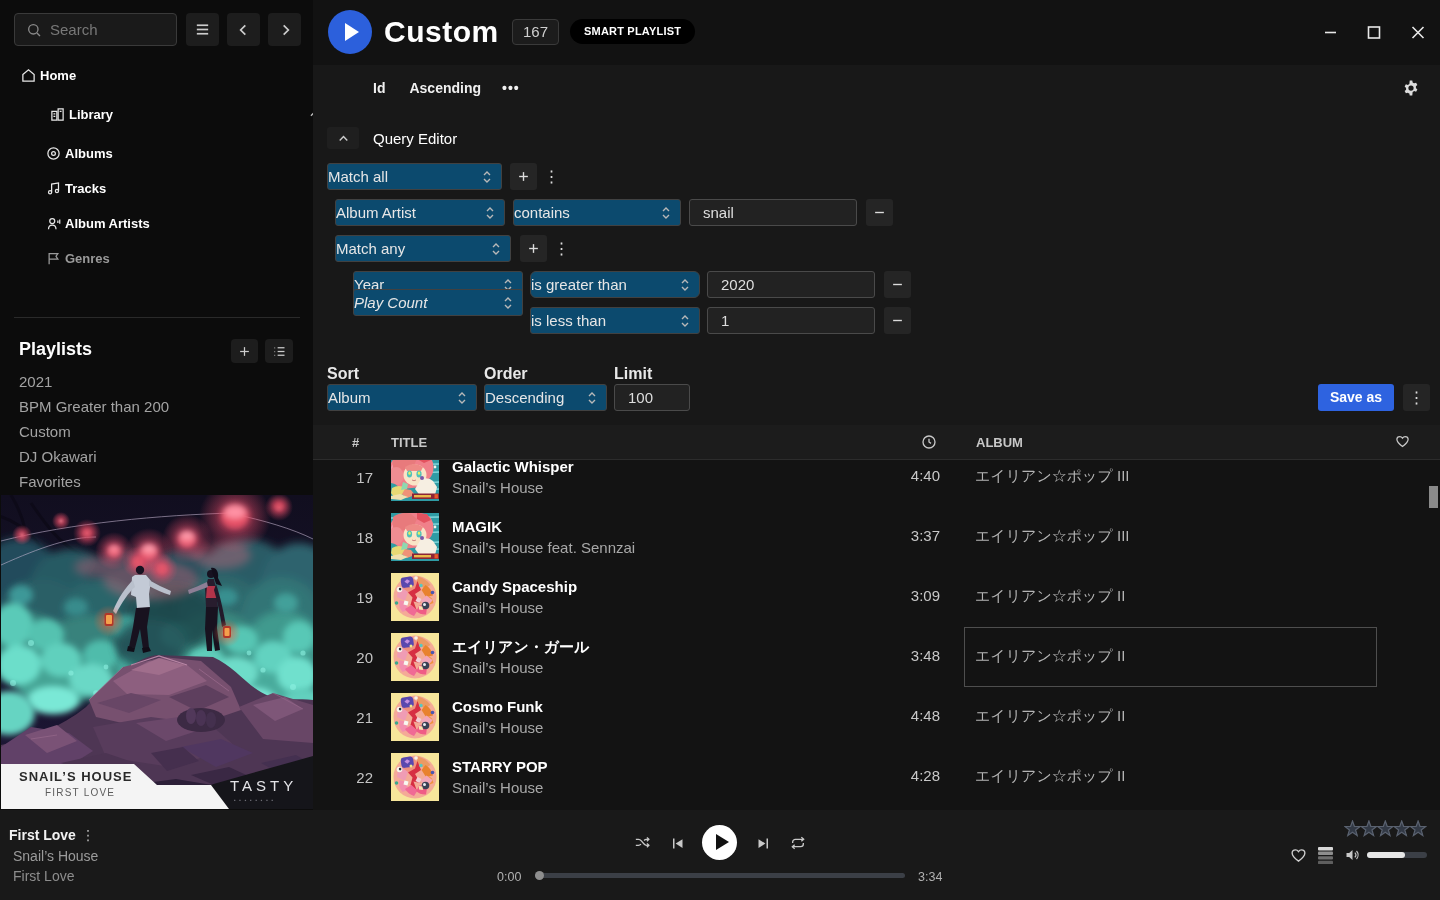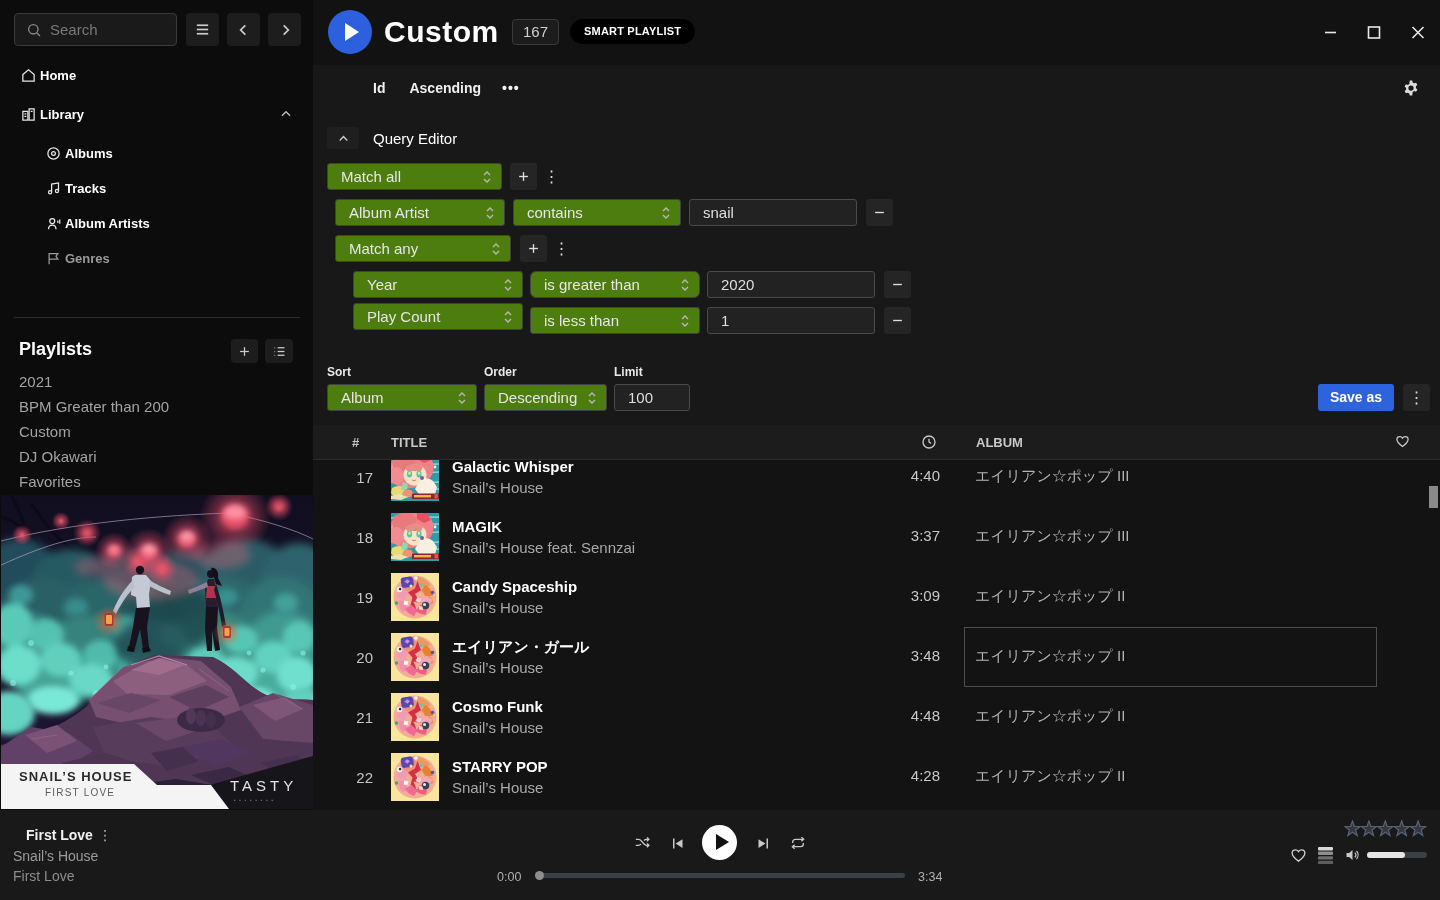--- a/index.html
+++ b/index.html
@@ -20,39 +20,39 @@
 #titlebar { position:absolute; left:0; top:0; width:1127px; height:65px; background:#121212; }
 #playbtn { position:absolute; left:15px; top:10px; width:44px; height:44px; border-radius:50%; background:#2c60dc; }
 #playbtn:after { content:''; position:absolute; left:17px; top:13px; border-left:14px solid #fff; border-top:9px solid transparent; border-bottom:9px solid transparent; }
 #ptitle { position:absolute; left:71px; top:15px; font-size:30px; font-weight:bold; color:#fff; letter-spacing:0.5px; }
 #count { position:absolute; left:199px; top:19px; height:26px; padding:0 10px; background:#1c1c1c; border:1px solid #3a3a3a; border-radius:4px; color:#d0d0d0; font-size:15px; line-height:24px; }
 #smartpill { position:absolute; left:257px; top:19px; height:25px; padding:0 14px; background:#000; border-radius:13px; color:#fff; font-size:11px; font-weight:bold; letter-spacing:0.2px; line-height:25px; }
 .winctl { position:absolute; top:0; width:46px; height:65px; color:#e8e8e8; }
 
 #panel { position:absolute; left:0; top:65px; width:1127px; height:360px; background:#181818; }
 #sortbar { position:absolute; left:24px; top:15px; color:#f0f0f0; font-size:14px; font-weight:bold;margin-left:36px; }
-.select { position:absolute; background:#4d7c0f; border:1px solid #414141; border-radius:3px; color:#e6e6e6; font-size:15px; display:flex; align-items:center; padding-left:13px; }
+.select { position:absolute; background:#0c4a6e; border:1px solid #414141; border-radius:3px; color:#e6e6e6; font-size:15px; display:flex; align-items:center; }
 .select .ud { position:absolute; right:9px; top:6px; height:14px; }
 .input { position:absolute; background:#222222; border:1px solid #4a4a4a; border-radius:3px; color:#dedede; font-size:15px; display:flex; align-items:center; padding-left:13px; }
 .qbtn { position:absolute; width:27px; height:27px; background:#252525; border-radius:3px; color:#dcdcdc; display:flex; align-items:center; justify-content:center; }
-.label { position:absolute; color:#e8e8e8; font-size:12px; font-weight:bold; }
+.label { position:absolute; color:#e8e8e8; font-size:16px; font-weight:bold; }
 #saveas { position:absolute; left:1005px; top:319px; width:76px; height:27px; background:#2e63e0; border-radius:3px; color:#fff; font-size:14px; font-weight:bold; text-align:center; line-height:27px; }
 
 #thead { position:absolute; left:0; top:425px; width:1127px; height:35px; background:#1c1c1c; border-bottom:1px solid #2c2c2c; color:#c8c8c8; font-size:13px; font-weight:bold; }
 #rows { position:absolute; left:0; top:460px; width:1127px; height:350px; background:#131313; overflow:hidden; }
 .trow { position:absolute; left:0; width:1127px; height:60px; }
 .tnum { position:absolute; left:20px; top:22px; width:40px; text-align:right; color:#c4c4c4; font-size:15px; }
 .thumb { position:absolute; left:78px; top:6px; width:48px; height:48px; }
 .ttitle { position:absolute; left:139px; top:11px; color:#fff; font-size:15px; font-weight:bold; }
 .tartist { position:absolute; left:139px; top:32px; color:#a8a8a8; font-size:15px; }
 .ttime { position:absolute; left:560px; top:20px; width:67px; text-align:right; color:#c8c8c8; font-size:15px; }
 .talbum { position:absolute; left:662px; top:20px; color:#b4b4b4; font-size:15px; }
 
 #player { position:absolute; left:0; top:810px; width:1440px; height:90px; background:#191919; }
-#pb-title { position:absolute; left:26px; top:17px; color:#f2f2f2; font-size:14px; font-weight:bold; }
+#pb-title { position:absolute; left:9px; top:17px; color:#f2f2f2; font-size:14px; font-weight:bold; }
 #pb-artist { position:absolute; left:13px; top:38px; color:#9b9b9b; font-size:14px; }
 #pb-album { position:absolute; left:13px; top:58px; color:#8d8d8d; font-size:14px; }
 </style>
 </head>
 <body>
 <div id="app">
   <div id="sidebar">
     <div id="search"><svg width="16" height="16" viewBox="0 0 24 24" fill="none" stroke="#8a8a8a" stroke-width="2" style="margin:0 8px 0 11px">
           <circle cx="11" cy="11" r="7"></circle>
           <line x1="16.5" y1="16.5" x2="21" y2="21"></line>
@@ -70,21 +70,21 @@
         </svg>
       </div>
     <div class="sbtn" style="left:268px; top:13px;">
         <svg width="16" height="16" viewBox="0 0 24 24" stroke="#ccc" stroke-width="2.6" fill="none">
           <polyline points="10,5 17,12 10,19"></polyline>
         </svg>
       </div>
     <div class="nav-item" style="top:58px;"><svg width="15" height="15" viewBox="0 0 24 24" fill="none" stroke="#e8e8e8" stroke-width="2">
           <path d="M3 10.5 L12 3 L21 10.5 V21 H3 Z"></path>
         </svg>Home</div>
-    <div class="nav-item" style="top:97px;"><svg width="15" height="15" viewBox="0 0 24 24" fill="none" stroke="#e8e8e8" stroke-width="2">
+    <div class="nav-item" style="top:97px;margin-left:29px;"><svg width="15" height="15" viewBox="0 0 24 24" fill="none" stroke="#e8e8e8" stroke-width="2">
           <rect x="3" y="7" width="8" height="14"></rect>
           <rect x="13" y="3" width="8" height="18"></rect>
           <line x1="5.5" y1="11" x2="8.5" y2="11"></line>
           <line x1="5.5" y1="15" x2="8.5" y2="15"></line>
           <line x1="15.5" y1="7" x2="18.5" y2="7"></line>
         </svg>Library
       <svg width="14" height="14" viewBox="0 0 24 24" fill="none" stroke="#bbb" stroke-width="2.4" style="position:absolute; right:17px;">
           <polyline points="5,15 12,8 19,15"></polyline>
         </svg>
     </div>
@@ -410,21 +410,21 @@
       <div class="select" style="left:217px; top:206px; width:170px; height:27px;border-radius:6px;">is greater than<span class="ud"><svg width="10" height="14" viewBox="0 0 10 14" fill="none" stroke="#b8b8b8" stroke-width="1.4">
               <path d="M2 5 L5 2 L8 5"></path>
               <path d="M2 9 L5 12 L8 9"></path>
             </svg></span></div>
       <div class="input" style="left:394px; top:206px; width:168px; height:27px;">2020</div>
       <div class="qbtn" style="left:571px; top:206px;">
           <svg width="15" height="15" viewBox="0 0 24 24" stroke="#dcdcdc" stroke-width="2.2" fill="none">
             <line x1="5" y1="12" x2="19" y2="12"></line>
           </svg>
         </div>
-      <div class="select" style="left:40px; top:238px; width:170px; height:27px;">Play Count<span class="ud"><svg width="10" height="14" viewBox="0 0 10 14" fill="none" stroke="#b8b8b8" stroke-width="1.4">
+      <div class="select" style="left:40px; top:224px; width:170px; height:27px;font-style:italic;">Play Count<span class="ud"><svg width="10" height="14" viewBox="0 0 10 14" fill="none" stroke="#b8b8b8" stroke-width="1.4">
               <path d="M2 5 L5 2 L8 5"></path>
               <path d="M2 9 L5 12 L8 9"></path>
             </svg></span></div>
       <div class="select" style="left:217px; top:242px; width:170px; height:27px;">is less than<span class="ud"><svg width="10" height="14" viewBox="0 0 10 14" fill="none" stroke="#b8b8b8" stroke-width="1.4">
               <path d="M2 5 L5 2 L8 5"></path>
               <path d="M2 9 L5 12 L8 9"></path>
             </svg></span></div>
       <div class="input" style="left:394px; top:242px; width:168px; height:27px;">1</div>
       <div class="qbtn" style="left:571px; top:242px;">
           <svg width="15" height="15" viewBox="0 0 24 24" stroke="#dcdcdc" stroke-width="2.2" fill="none">

